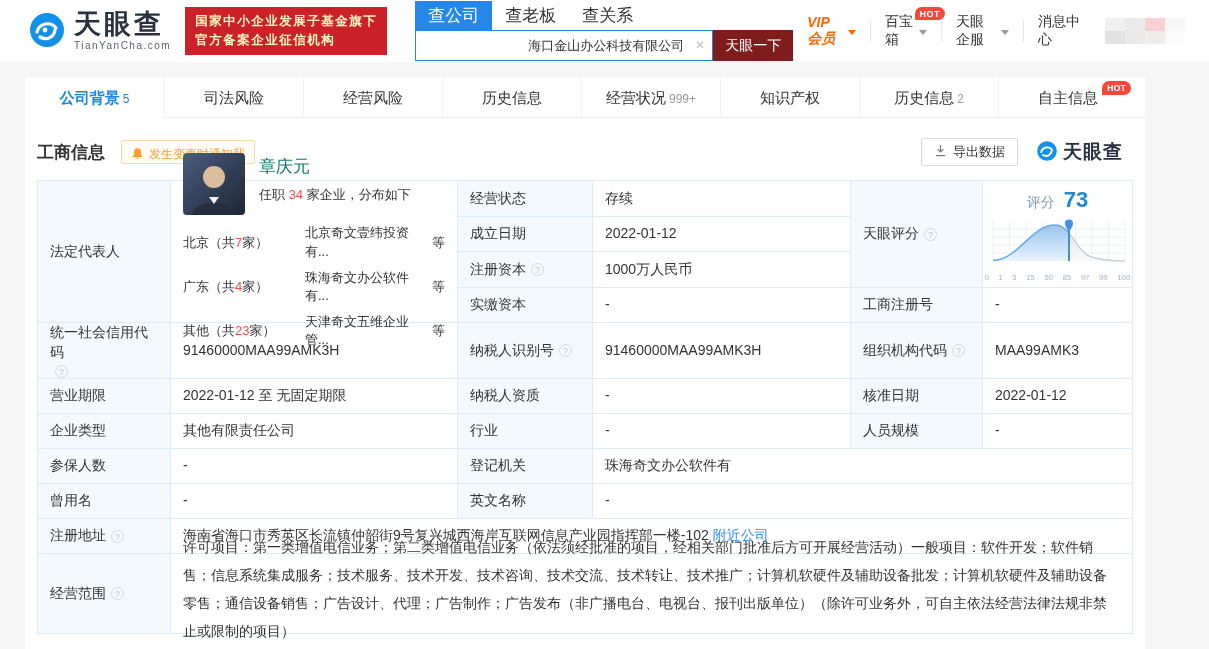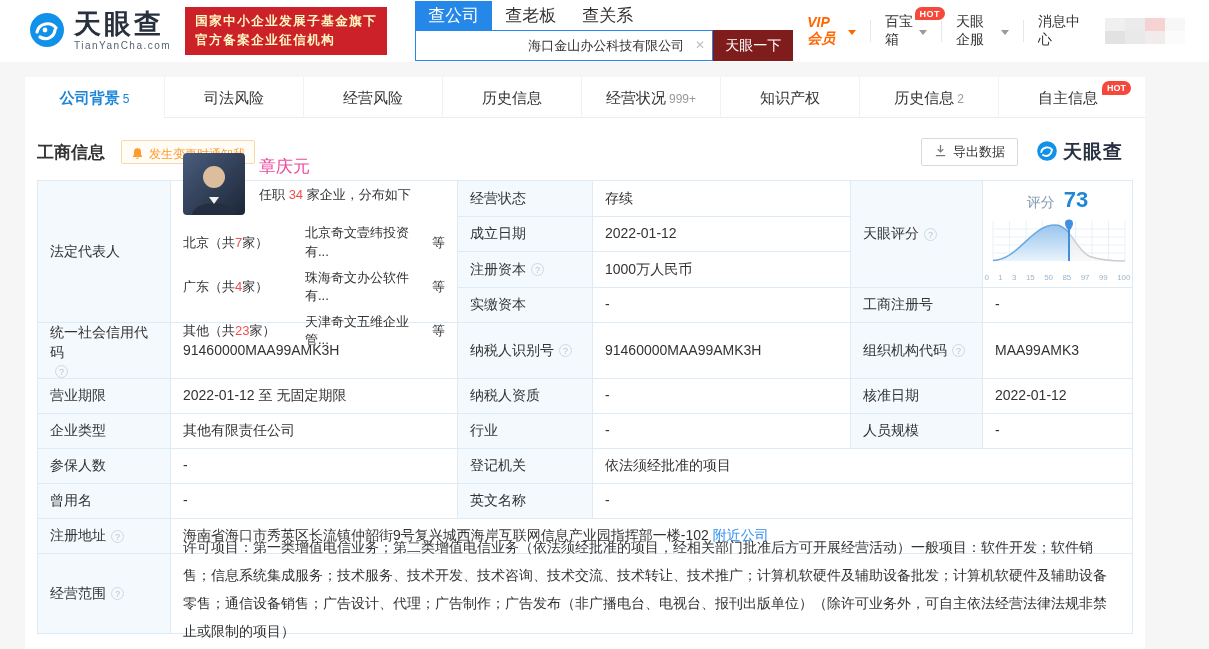--- a/index.html
+++ b/index.html
@@ -70,21 +70,21 @@
     display:flex; align-items:center; line-height:1.4; }
   .lbl { background:#f3f9fd; color:#333; flex-wrap:wrap; align-content:center; row-gap:2px; }
   .help { display:inline-block; width:13px; height:13px; line-height:12px; border:1px solid #ccdae5;
     border-radius:50%; color:#b3c5d3; font-size:9px; text-align:center; margin-left:5px; flex:none; cursor:pointer; }
   .link { color:#2d8cf0; cursor:pointer; text-decoration:none; }
   .num-red { color:#f24e4e; }
   
   .lr-cell { flex-direction:column; align-items:flex-start; justify-content:center; padding:10px 12px; }
   .lr-top { display:flex; gap:14px; align-items:flex-start; }
   .avatar { width:62px; height:62px; border-radius:4px; overflow:hidden; flex:none; cursor:pointer; }
-  .lr-name { color:#ec4899; font-size:17px; line-height:1.2; margin:4px 0 8px; cursor:pointer; }
+  .lr-name { color:#0f766e; font-size:17px; line-height:1.2; margin:4px 0 8px; cursor:pointer; }
   .lr-sub { font-size:13px; color:#333; }
   .lr-dist { margin-top:9px; font-size:13px; display:grid; grid-template-columns:122px auto 1fr;
     row-gap:8px; align-items:center; width:100%; }
   .lr-etc { margin-left:12px; }
   
   .score-cell { flex-direction:column; justify-content:center; align-items:center; padding:2px 0; }
   .score-head { display:flex; align-items:baseline; gap:9px; margin-bottom:1px; }
   .score-caption { font-size:14px; color:#7e97ad; }
   .score-num { font-size:22px; font-weight:bold; color:#2086d6; }
   .score-axis { width:146px; display:flex; justify-content:space-between; font-size:8px; color:#9fb6c9; margin-top:1px; }
@@ -380,21 +380,21 @@
       </div>
     <div class="cell" style="grid-row:7;grid-column:6">-</div>
 
     <div class="cell lbl" style="grid-row:8;grid-column:1">
         <span>参保人数</span>
       </div>
     <div class="cell" style="grid-row:8;grid-column:2">-</div>
     <div class="cell lbl" style="grid-row:8;grid-column:3">
         <span>登记机关</span>
       </div>
-    <div class="cell" style="grid-row:8;grid-column:4/7">依法须经批准的项目</div>
+    <div class="cell" style="grid-row:8;grid-column:4/7">珠海奇文办公软件有</div>
 
     <div class="cell lbl" style="grid-row:9;grid-column:1">
         <span>曾用名</span>
       </div>
     <div class="cell" style="grid-row:9;grid-column:2">-</div>
     <div class="cell lbl" style="grid-row:9;grid-column:3">
         <span>英文名称</span>
       </div>
     <div class="cell" style="grid-row:9;grid-column:4/7">-</div>
 

